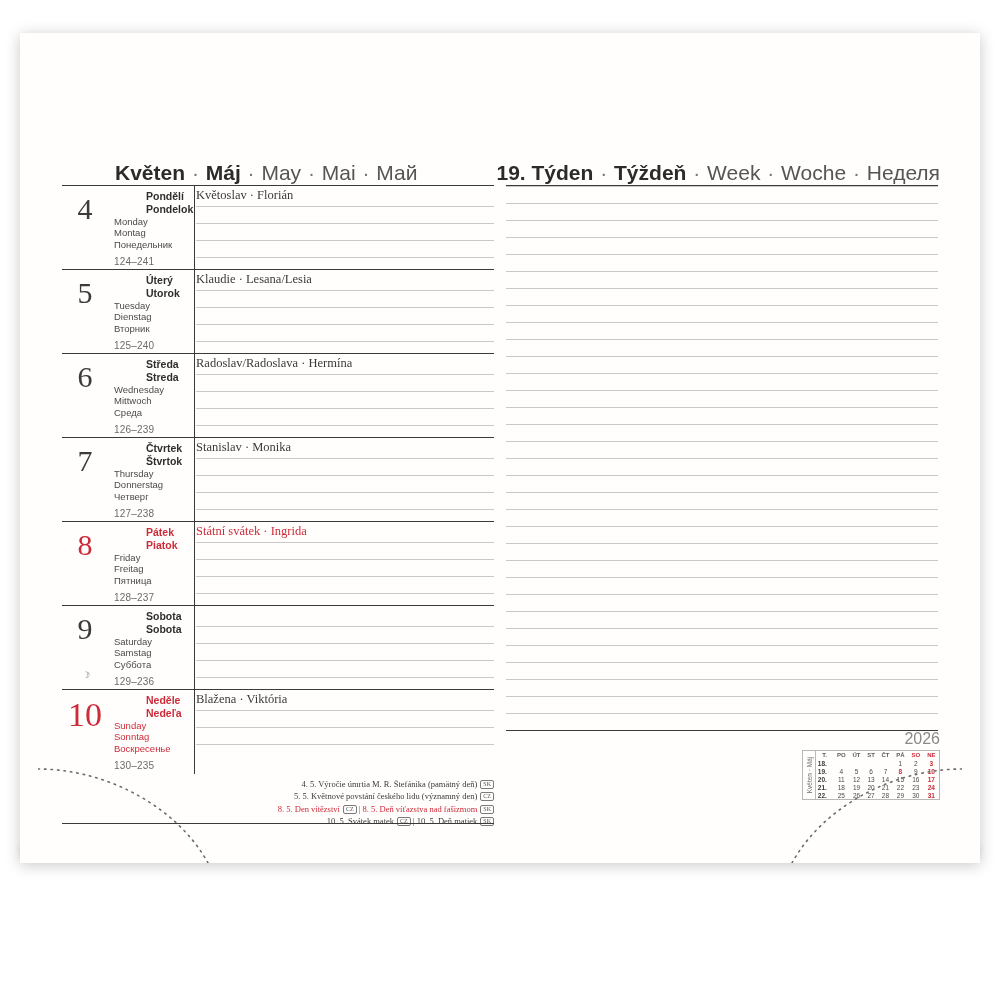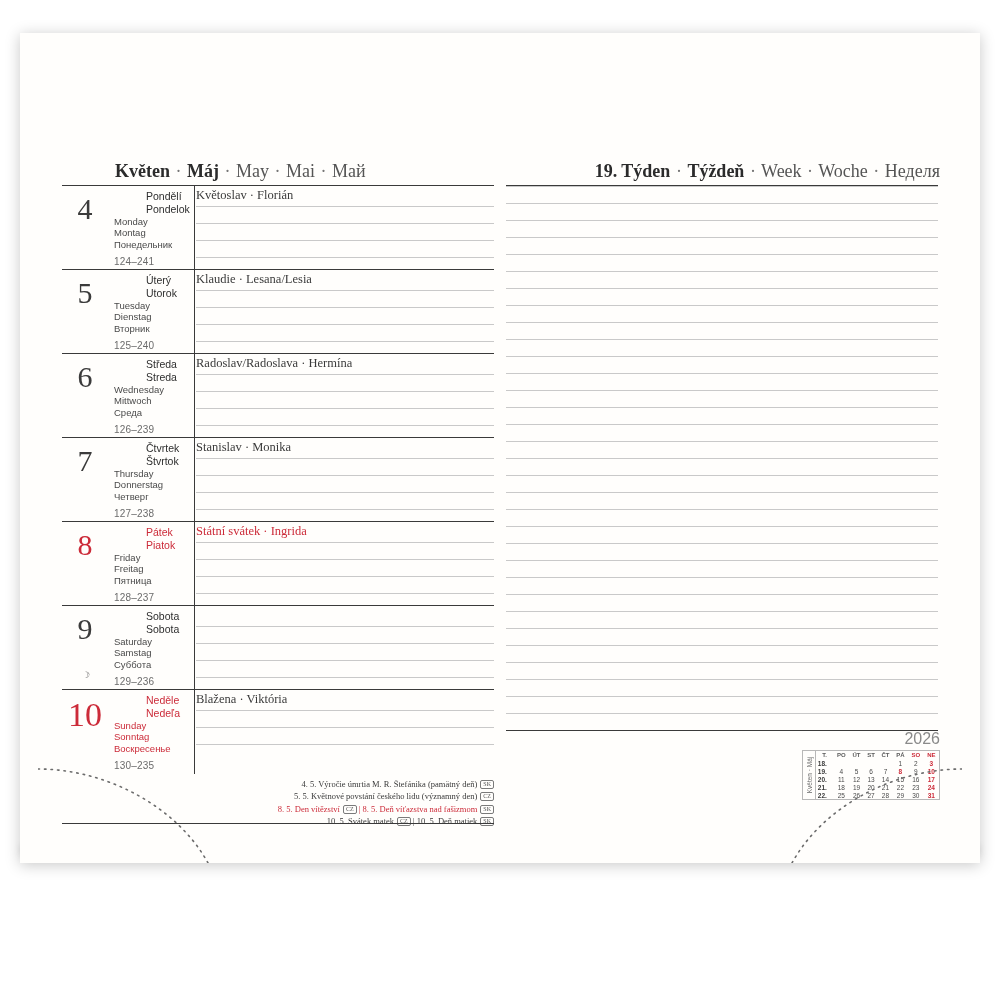--- a/index.html
+++ b/index.html
@@ -39,23 +39,22 @@
     top: 0;
     height: 830px;
   }
   .page-left { left: 0; width: 480px; }
   .page-right { left: 480px; width: 480px; }
 
   
   .hdr {
     position: absolute;
     top: 128px;
-    font-size: 18px;
+    font-size: 21px;
     white-space: nowrap;
-    font-family: Liberation Serif, serif;
   }
   .hdr-left { left: 95px; }
   .hdr-right { right: 40px; text-align: right; }
   .hdr .b { font-weight: bold; color: #2b2b2b; }
   .hdr .n { font-weight: normal; color: #555; }
   .hdr .sep { color: #777; padding: 0 1px; }
 
   .hdr-rule {
     position: absolute;
     height: 1px;
@@ -97,21 +96,21 @@
 
   .daynames {
     position: absolute;
     left: 52px;
     top: 4px;
     width: 78px;
     line-height: 1.22;
   }
   .dn1, .dn2 {
     font-size: 10.5px;
-    font-weight: normal;
+    font-weight: bold;
     color: #2e2e2e;
     padding-left: 32px;
   }
   .dn3, .dn4, .dn5 {
     font-size: 9.5px;
     color: #4a4a4a;
   }
   .dn-red { color: #cc2b39 !important; }
   .ordinal {
     position: absolute;

